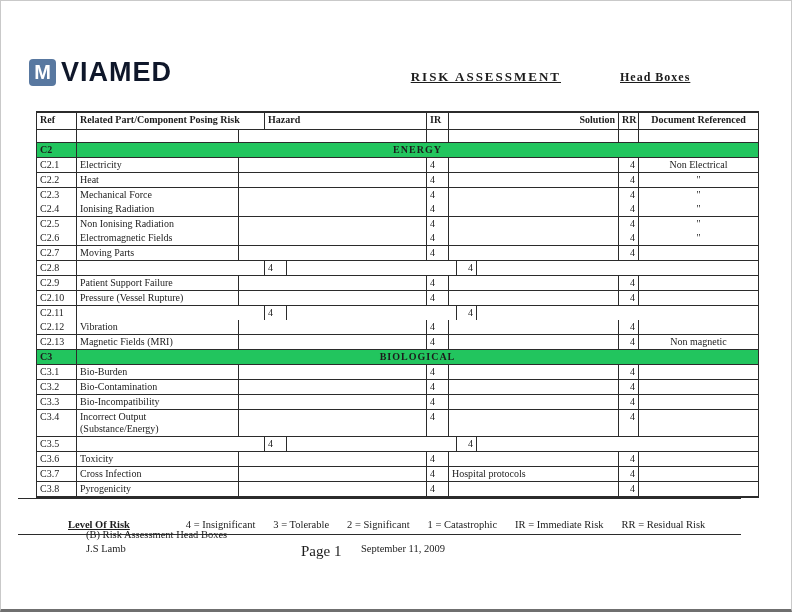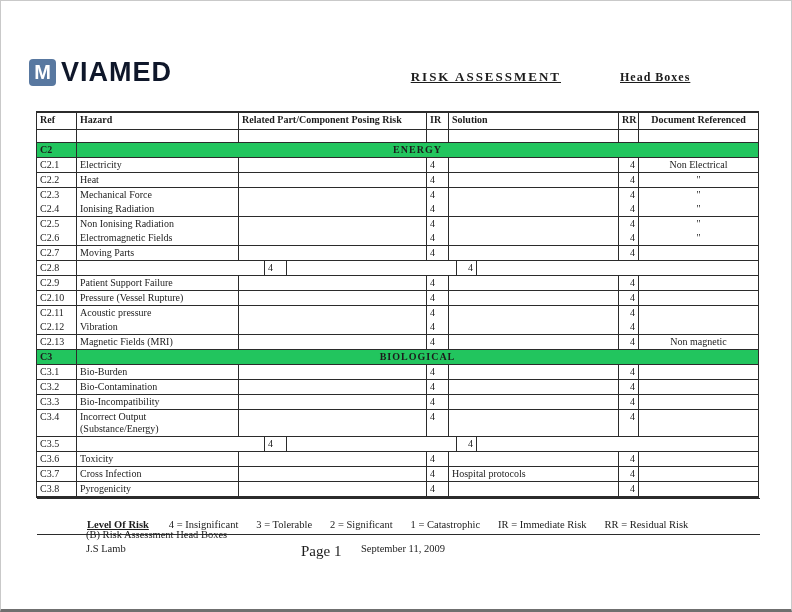--- a/index.html
+++ b/index.html
@@ -25,29 +25,29 @@
   .trow.join { border-bottom:none; }
   .cell { border-right:1px solid #2b2b2b; padding:1px 3px; white-space:pre-line; overflow:hidden; }
   .c-ref { width:40px; }
   .c-haz { width:162px; }
   .c-part{ width:188px; }
   .c-ir  { width:22px; }
   .c-sol { width:170px; }
   .c-rr  { width:20px; text-align:right; }
   .c-doc { flex:1; border-right:none; text-align:center; }
   .thead { font-weight:bold; min-height:17px; }
-  .thead .c-sol { text-align:left; }
+  .thead .c-sol { text-align:right; }
   .thead .c-doc { text-align:center; }
   .spacer { height:10px; }
   .secrow { background:#22c55e; font-weight:bold; }
   .sec-title { flex:1; text-align:center; border-right:none; letter-spacing:1px; }
 
   
-  .legend { position:absolute; left:36px; top:497px; width:723px; border-top:1px solid #2b2b2b;
-            border-bottom:1px solid #2b2b2b; padding:20px 0 4px 50px; font-size:10.5px; display:flex; align-items:baseline; }
+  .legend { position:absolute; left:17px; top:497px; width:723px; border-top:1px solid #2b2b2b;
+            border-bottom:1px solid #2b2b2b; padding:20px 0 4px 50px; font-size:10.5px; display:flex; align-items:baseline;gap:36px; }
   .legend-label { font-weight:bold; text-decoration:underline; margin-right:20px; }
   .legend-item { margin-right:18px; }
 
   
   .f-docref { position:absolute; left:85px; top:528px; font-size:10.5px; }
   .f-author { position:absolute; left:85px; top:542px; font-size:10.5px; }
   .f-page   { position:absolute; left:300px; top:542px; font-size:15px; }
   .f-date   { position:absolute; left:360px; top:542px; font-size:10.5px; }
 </style>
 </head>
@@ -59,22 +59,22 @@
     <span class="logo-mark">M</span>
     <span class="logo-text">VIAMED</span>
   </div>
 
   <div class="doc-title">RISK ASSESSMENT</div>
   <div class="head-label">Head Boxes</div>
 
   <div class="rtable">
     <div class="trow thead">
       <div class="cell c-ref">Ref</div>
+      <div class="cell c-part">Related Part/Component Posing Risk</div>
       <div class="cell c-haz">Hazard</div>
-      <div class="cell c-part">Related Part/Component Posing Risk</div>
       <div class="cell c-ir">IR</div>
       <div class="cell c-sol">Solution</div>
       <div class="cell c-rr">RR</div>
       <div class="cell c-doc">Document Referenced</div>
     </div>
     <div class="trow spacer">
       <div class="cell c-ref"></div>
       <div class="cell c-haz"></div>
       <div class="cell c-part"></div>
       <div class="cell c-ir"></div>
@@ -171,21 +171,20 @@
           <div class="cell c-ref">C2.10</div>
           <div class="cell c-haz">Pressure (Vessel Rupture)</div>
           <div class="cell c-part"></div>
           <div class="cell c-ir">4</div>
           <div class="cell c-sol"></div>
           <div class="cell c-rr">4</div>
           <div class="cell c-doc"></div>
         </div>
         <div class="trow join">
           <div class="cell c-ref">C2.11</div>
-          <div class="cell c-haz">Acoustic pressure</div>
           <div class="cell c-part"></div>
           <div class="cell c-ir">4</div>
           <div class="cell c-sol"></div>
           <div class="cell c-rr">4</div>
           <div class="cell c-doc"></div>
         </div>
         <div class="trow">
           <div class="cell c-ref">C2.12</div>
           <div class="cell c-haz">Vibration</div>
           <div class="cell c-part"></div>

